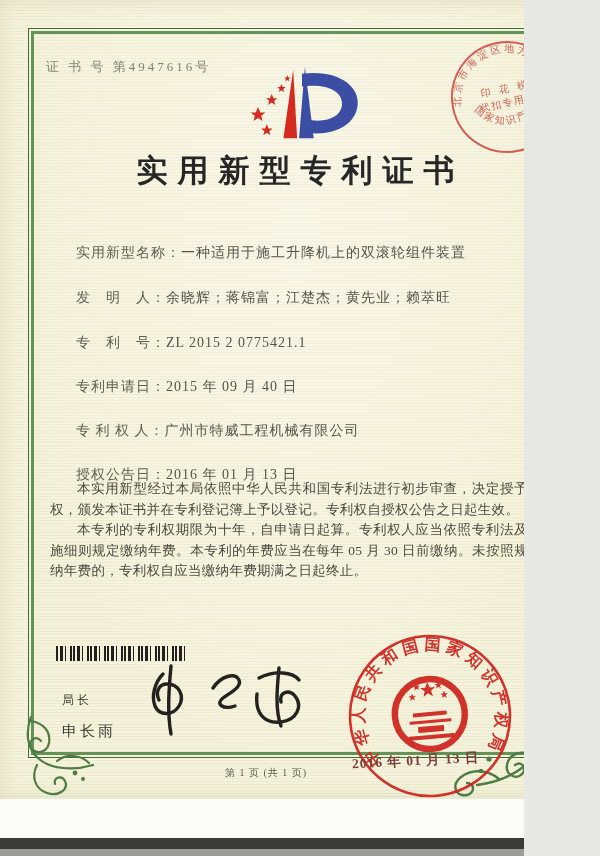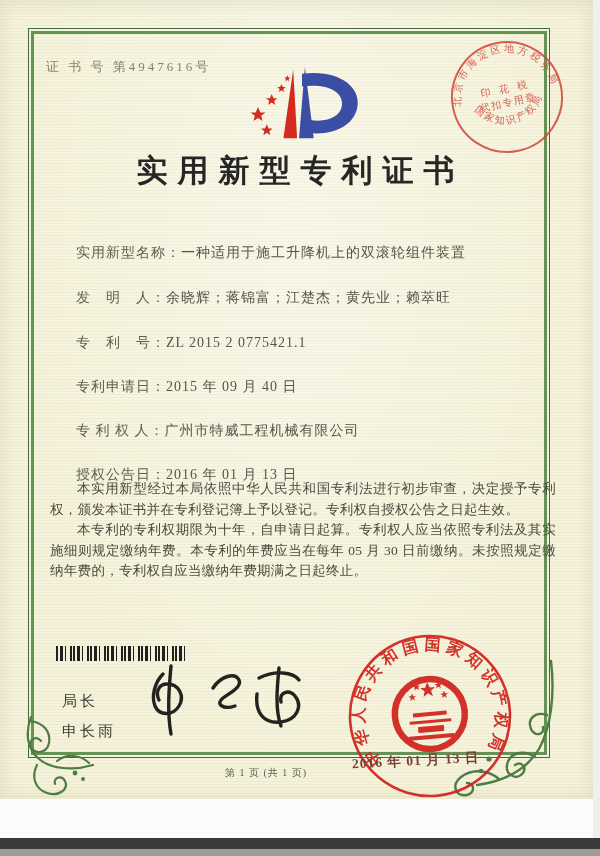--- a/index.html
+++ b/index.html
@@ -1,16 +1,16 @@
 <!DOCTYPE html>
 <html><head>
 <meta charset="utf-8">
 <style>
   html,body{margin:0;padding:0;background:#e8e8e4;}
-  .photo{position:relative;width:600px;height:856px;background:#fef9c3;overflow:hidden;
+  .photo{position:relative;width:524px;height:856px;background:#fef9c3;overflow:hidden;
          font-family:"Liberation Serif","DejaVu Serif",serif;}
   .paper{position:absolute;left:0;top:0;width:593px;height:799px;
          background:
            radial-gradient(ellipse at 50% 30%, rgba(255,255,255,.35), rgba(0,0,0,0) 70%),
            repeating-linear-gradient(0deg,#f6f3dc 0px,#f6f3dc 2px,#edeacf 2px,#edeacf 3px);
          box-shadow:inset 0 0 18px rgba(120,120,90,.18);}
   .right-strip{position:absolute;left:593px;top:0;width:7px;height:856px;background:#efefec;}
   .below-paper{position:absolute;left:0;top:799px;width:593px;height:57px;background:#fbfbf9;}
   .photo-edge{position:absolute;left:0;top:838px;width:600px;height:11px;background:#3a3a38;}
   .photo-edge-under{position:absolute;left:0;top:849px;width:600px;height:7px;background:#9c9c98;}
@@ -32,21 +32,21 @@
   .body-text p{margin:0;text-indent:2em;font-size:13.5px;line-height:20.6px;
                color:#4c4a3f;text-align:justify;letter-spacing:.3px;}
 
   .barcode{position:absolute;left:56px;top:646px;width:132px;height:15px;
            background:repeating-linear-gradient(90deg,
              #20201e 0 2px,rgba(0,0,0,0) 2px 4px,
              #20201e 4px 7px,rgba(0,0,0,0) 7px 9px,
              #20201e 9px 10px,rgba(0,0,0,0) 10px 14px,
              #20201e 14px 16px,rgba(0,0,0,0) 16px 17px);}
 
-  .signer-title{position:absolute;left:62px;top:692px;font-size:15px;color:#3c3b33;letter-spacing:3px;}
+  .signer-title{position:absolute;left:62px;top:692px;font-size:12px;color:#3c3b33;letter-spacing:3px;}
   .signer-name{position:absolute;left:62px;top:722px;font-size:15px;color:#3c3b33;letter-spacing:3px;text-align:center;}
   .signature{position:absolute;left:135px;top:660px;}
 
   .page-footer{position:absolute;left:0;top:766px;width:532px;text-align:center;
                font-size:10px;color:#5d5c50;letter-spacing:1px;}
 
   .main-seal{position:absolute;left:342px;top:628px;opacity:.93;transform:rotate(-5deg);}
   .seal-date{position:absolute;left:352px;top:752px;font-size:13.5px;color:#774139;
              letter-spacing:1px;transform:rotate(-3deg);font-weight:600;}
 

